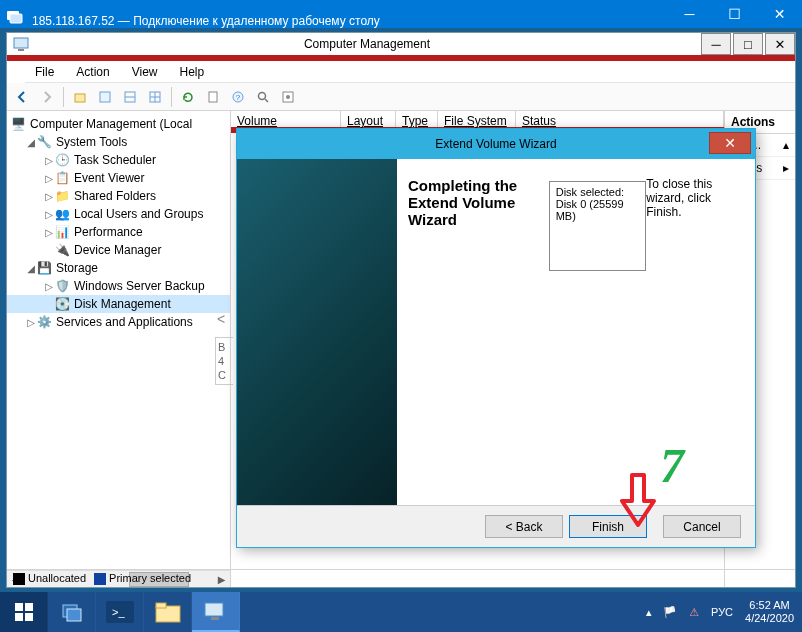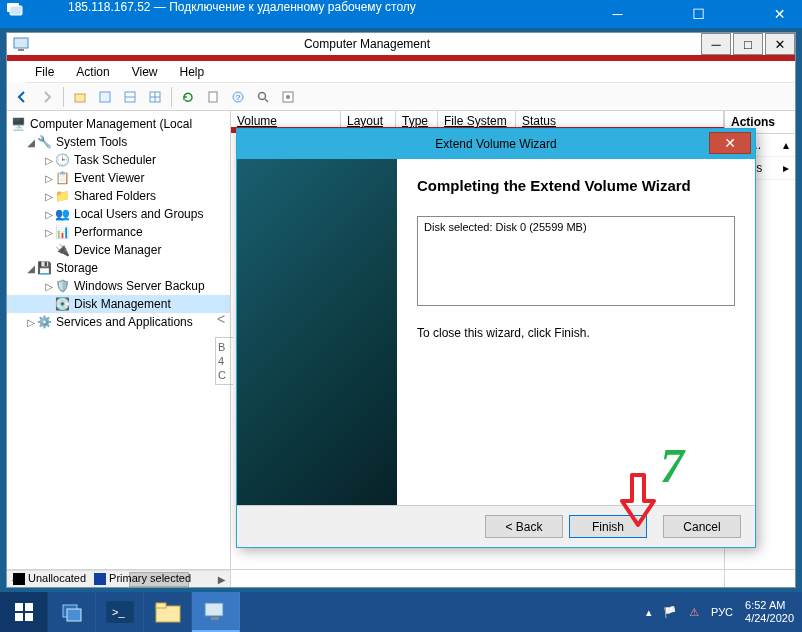--- a/index.html
+++ b/index.html
@@ -1,19 +1,19 @@
 <!DOCTYPE html>
 <html><head>
 <meta charset="utf-8">
 <style>
 * { box-sizing: border-box; margin: 0; padding: 0; font-family: "Segoe UI", Tahoma, sans-serif; }
 body { width: 802px; height: 632px; background: #000; overflow: hidden; position: relative; }
 
 
-.rdp-bar { height: 28px; background: #0078d7; color: #fff; display: flex; align-items: flex-start; font-size: 12px; gap: 36px; }
+.rdp-bar { height: 28px; background: #0078d7; color: #fff; display: flex; align-items: flex-end; font-size: 12px; }
 .rdp-bar .rdp-icon { width: 20px; height: 20px; margin: 0 6px; }
 .rdp-bar .rdp-title { flex: 1; }
 .rdp-bar .rdp-btn { width: 45px; height: 28px; display:flex; align-items:center; justify-content:center; color:#fff; font-size: 14px;}
 
 
 .desktop { position: absolute; top: 28px; left: 0; right: 0; bottom: 40px; background: #1a5f8f; }
 
 
 .mmc { position: absolute; top: 4px; left: 6px; right: 6px; bottom: 4px; background: #fff; border: 1px solid #7a96aa; display: flex; flex-direction: column; }
 .mmc-title { height: 28px; background: #fff; border-bottom: 6px solid #b91c1c; display: flex; align-items: center; }
@@ -48,38 +48,38 @@
 .actions { width:70px; background:#fff; font-size:12px; }
 .actions .ah { font-weight:bold; padding:4px 6px; border-bottom:1px solid #d4d4d4;}
 .actions .ai { padding:4px 6px; display:flex; justify-content:space-between; align-items:center; border-bottom:1px solid #eee;}
 
 
 .wizard { position:absolute; top:100px; left:236px; width:520px; height:420px; background:#fff; border:1px solid #2aa7d8; box-shadow: 3px 3px 12px rgba(0,0,0,.3); display:flex; flex-direction:column; z-index:10;}
 .wiz-title { height:30px; background:#31b0e0; display:flex; align-items:center; justify-content:center; position:relative; font-size:12px; color:#000;}
 .wiz-close { position:absolute; right:4px; top:3px; width:42px; height:22px; background:#c94f3e; color:#fff; display:flex; align-items:center; justify-content:center; font-size:14px; border:1px solid #9a3b2e;}
 .wiz-body { flex:1; display:flex; }
 .wiz-side { width:160px; background: linear-gradient(135deg, #1a5f6f 0%, #0d3a42 60%, #072228 100%); }
-.wiz-content { flex:1; padding: 18px 20px 10px 20px; font-size:12px; color:#000; display:flex; flex-direction:column;}
+.wiz-content { flex:1; padding: 18px 20px 10px 11px; font-size:12px; color:#000; display:flex; flex-direction:row;}
 .wiz-content h2 { font-size:15px; font-weight:bold; margin-bottom:18px;}
 .wiz-settings-box { border:1px solid #888; height:90px; padding:4px 6px; font-size:11px; margin-top:4px; margin-bottom:20px;}
 .wiz-buttons { height:42px; border-top:1px solid #ccc; display:flex; align-items:center; justify-content:flex-end; padding-right:14px; gap:6px; background:#f0f0f0;}
 .wbtn { width:78px; height:23px; font-size:12px; background:#e1e1e1; border:1px solid #adadad; }
 .wbtn.primary { border:1px solid #0078d7; }
 
 
 .anno-7 { position:absolute; top:410px; left:660px; font-size:48px; font-weight:bold; color:#22b14c; font-style:italic; z-index:20; font-family: Georgia, serif;}
 .anno-arrow { position:absolute; top:445px; left:618px; z-index:20; }
 
 
 .taskbar { position:absolute; bottom:0; left:0; right:0; height:40px; background:#1c4e8c; display:flex; align-items:stretch;}
 .tb-item { width:48px; display:flex; align-items:center; justify-content:center; border-right:1px solid rgba(255,255,255,.05);}
 .tb-item.start { background:#0f3868;}
 .tb-item.active { background:#3a78c4; border-bottom:2px solid #6db3ff;}
 .tb-tray { margin-left:auto; display:flex; align-items:center; color:#fff; font-size:11px; padding-right:8px; gap:12px;}
-.tb-clock { text-align:left; line-height:13px; }
+.tb-clock { text-align:center; line-height:13px; }
 
 svg { display:block; }
 </style>
 </head>
 <body>
 
 <div class="rdp-bar">
   <span class="rdp-icon">
     <svg width="18" height="18" viewBox="0 0 18 18">
         <rect x="1" y="3" width="12" height="9" fill="#fff" rx="1"></rect>

